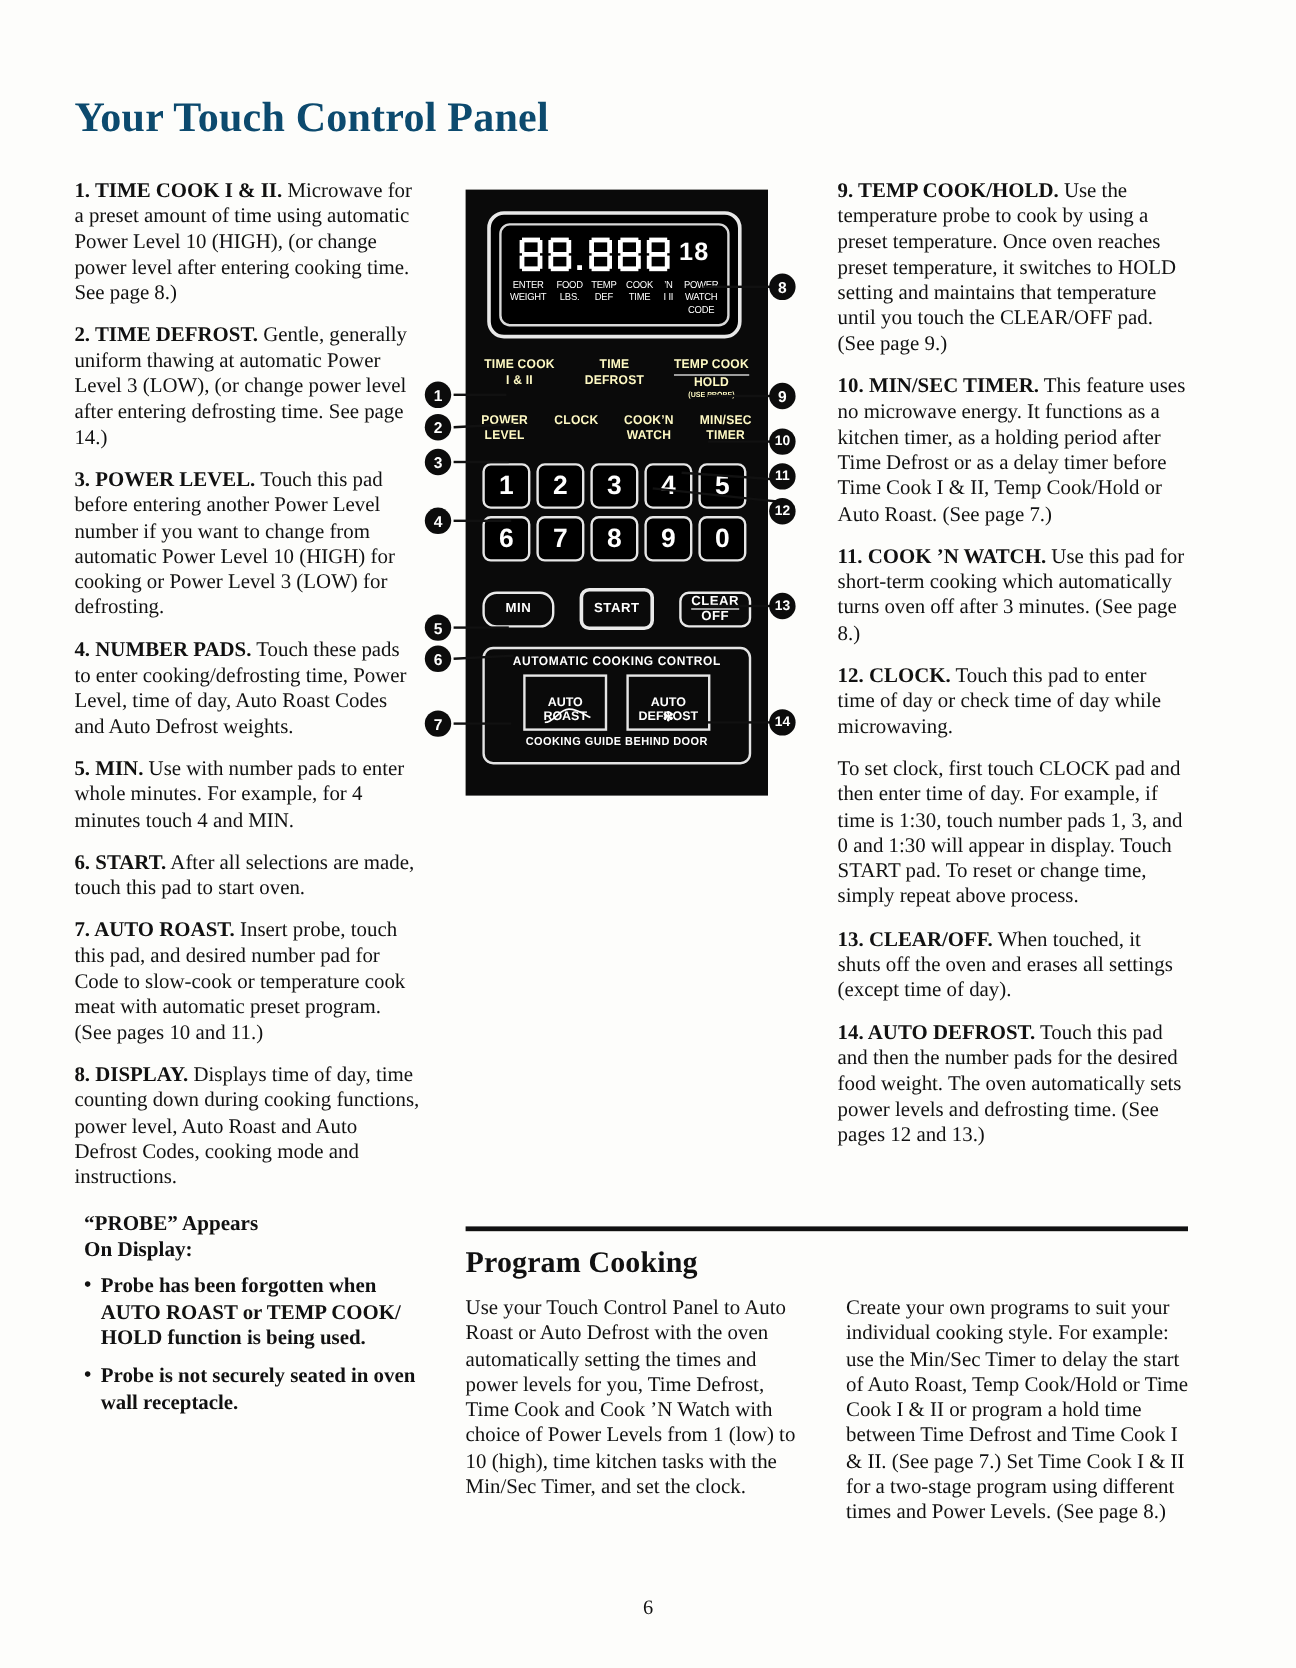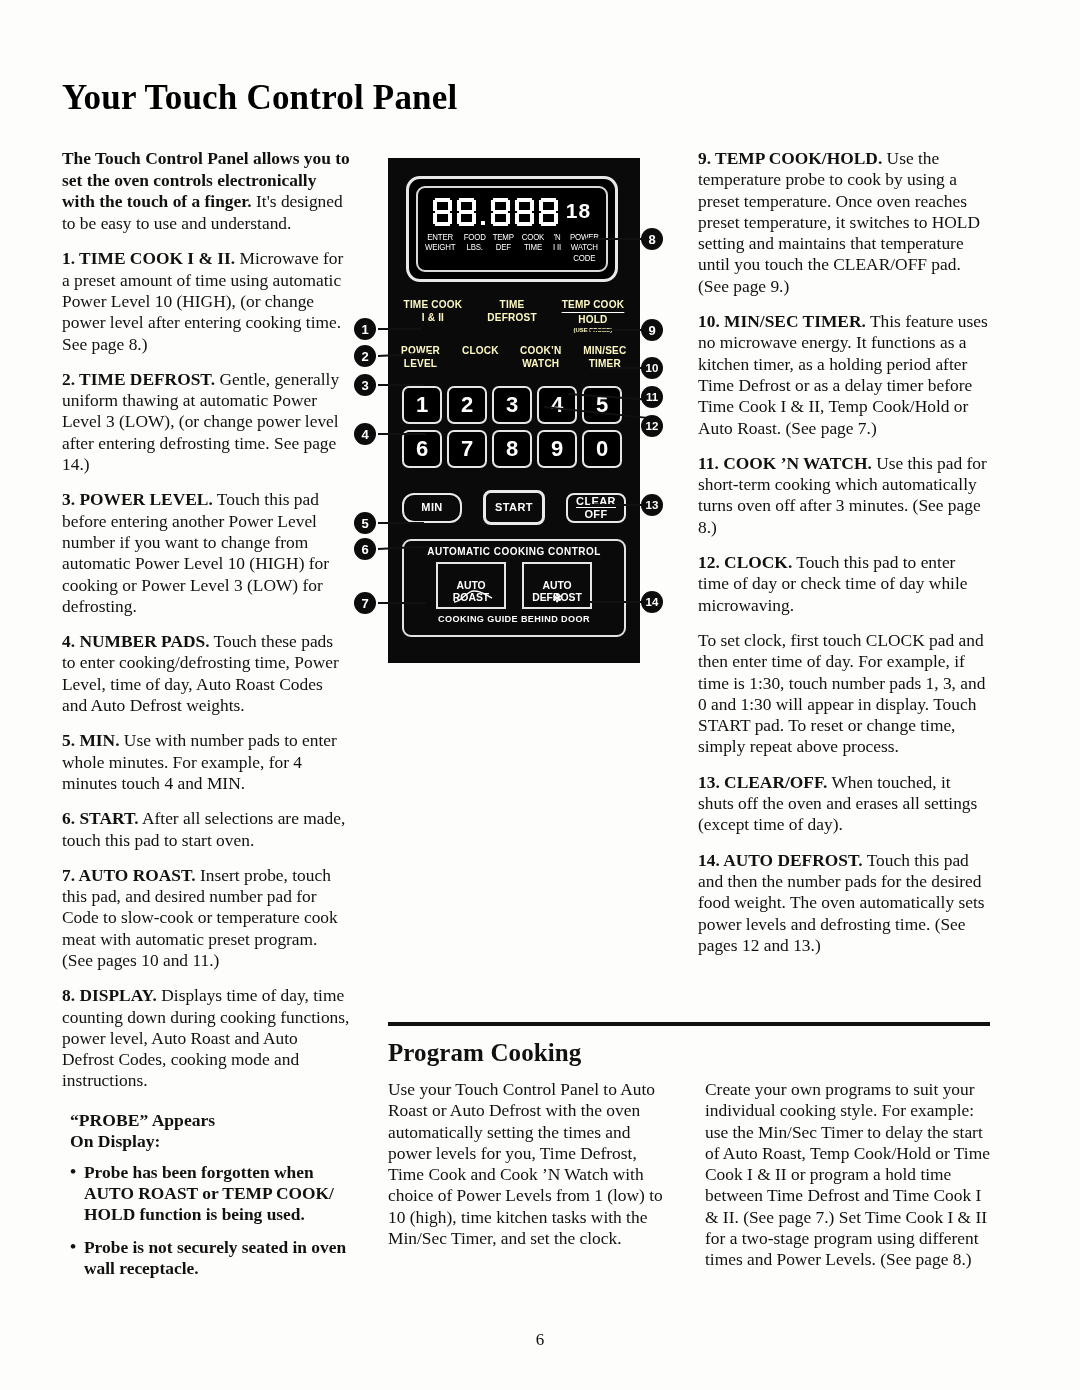--- a/index.html
+++ b/index.html
@@ -24,21 +24,21 @@
   }
 
   
   .page-title {
     position: absolute;
     left: 62px;
     top: 78px;
     font-size: 35px;
     font-weight: bold;
     letter-spacing: 0.2px;
-    color: #000000;
+    color: #0c4a6e;
     white-space: nowrap;
   }
 
   
   .col-left {
     position: absolute;
     left: 62px;
     top: 148px;
     width: 288px;
   }
@@ -436,21 +436,20 @@
   }
 </style>
 </head>
 <body>
 
 <div class="page">
 
   <div class="page-title">Your Touch Control Panel</div>
 
   <div class="col-left">
-    <p class="lead"><span class="bold-run">The Touch Control Panel allows you to set the oven controls electronically with the touch of a finger.</span><span> It's designed to be easy to use and understand.</span></p>
 
     <p class="para"><b><span>1.</span> <span>TIME COOK I &amp; II.</span></b><span> Microwave for a preset amount of time using automatic Power Level 10 (HIGH), (or change power level after entering cooking time. See page 8.)</span></p>
 
     <p class="para"><b><span>2.</span> <span>TIME DEFROST.</span></b><span> Gentle, generally uniform thawing at automatic Power Level 3 (LOW), (or change power level after entering defrosting time. See page 14.)</span></p>
 
     <p class="para"><b><span>3.</span> <span>POWER LEVEL.</span></b><span> Touch this pad before entering another Power Level number if you want to change from automatic Power Level 10 (HIGH) for cooking or Power Level 3 (LOW) for defrosting.</span></p>
 
     <p class="para"><b><span>4.</span> <span>NUMBER PADS.</span></b><span> Touch these pads to enter cooking/defrosting time, Power Level, time of day, Auto Roast Codes and Auto Defrost weights.</span></p>
 
     <p class="para"><b><span>5.</span> <span>MIN.</span></b><span> Use with number pads to enter whole minutes. For example, for 4 minutes touch 4 and MIN.</span></p>

